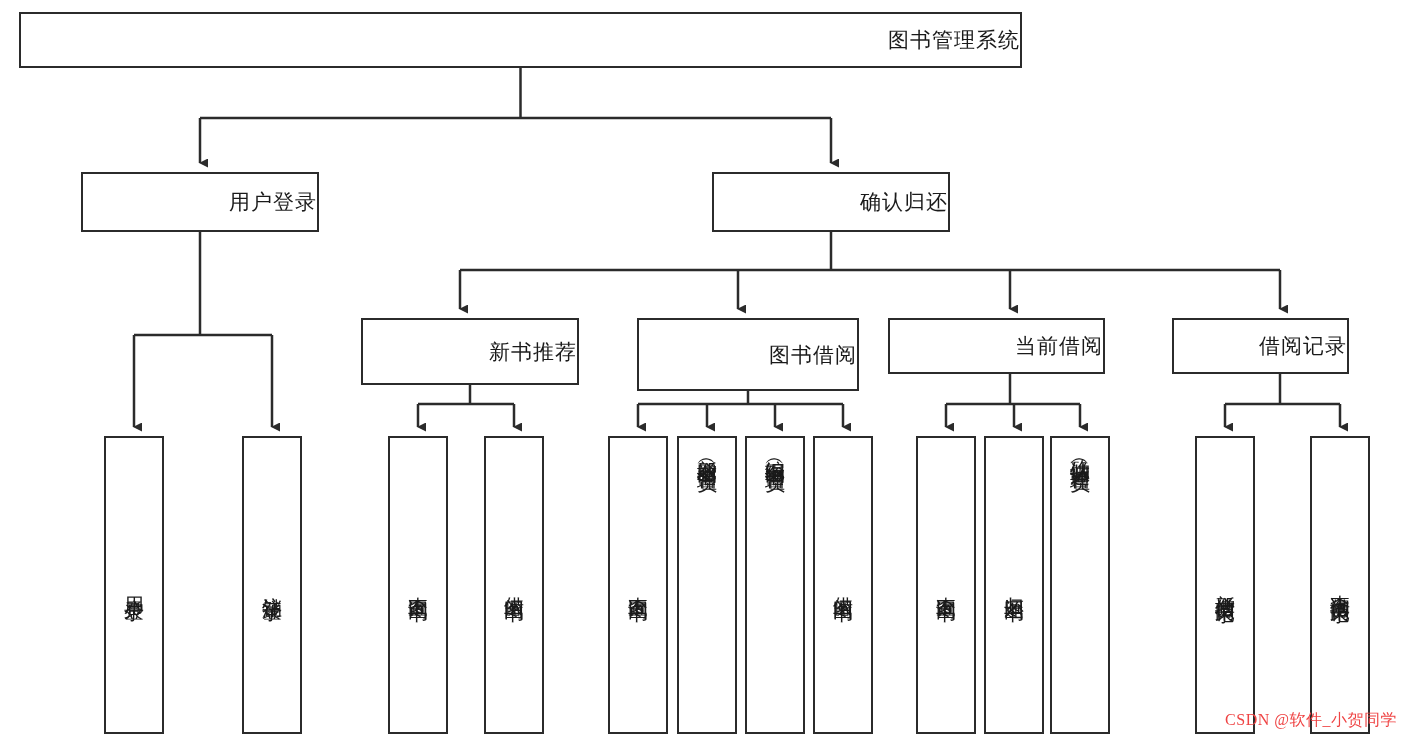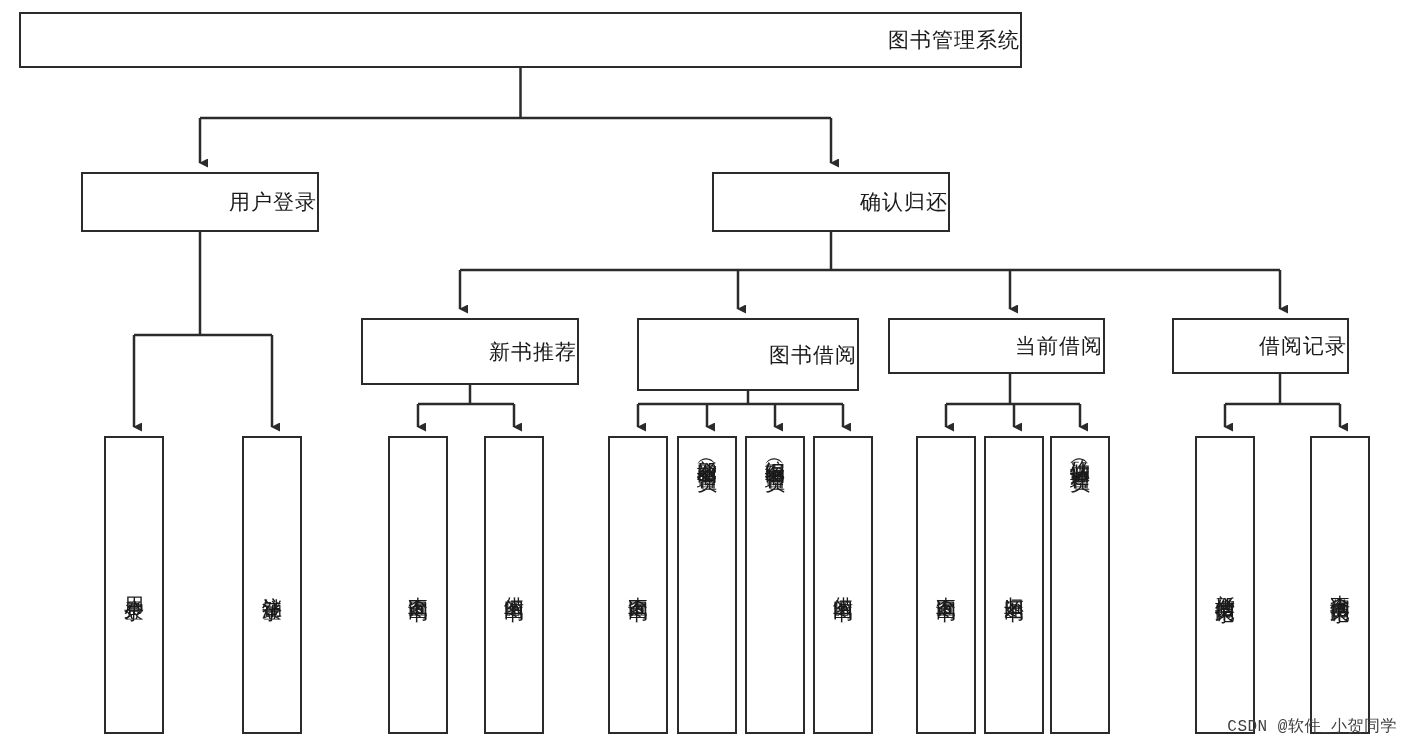--- a/index.html
+++ b/index.html
@@ -54,26 +54,26 @@
     writing-mode: vertical-rl;
     text-orientation: upright;
     display: block;
   }
   .node-box.vert.center-v {
     justify-content: center;
   }
   .watermark {
     position: absolute;
     right: 8px;
-    bottom: 10px;
+    bottom: 16px;
     font-size: 16px;
-    color: #404040;
+    color: #ef4444;
     letter-spacing: 0.5px;
     white-space: nowrap;
-    font-family: Liberation Mono, monospace;
+    font-family: Liberation Serif, serif;
   }
 </style>
 </head>
 <body>
 
 <div id="diagram-root">
 
   <svg class="diagram-svg" viewBox="0 0 1405 747">
     <defs>
       <marker id="arrowhead" markerWidth="9" markerHeight="9" refX="4.5" refY="8" orient="auto" markerUnits="userSpaceOnUse">

